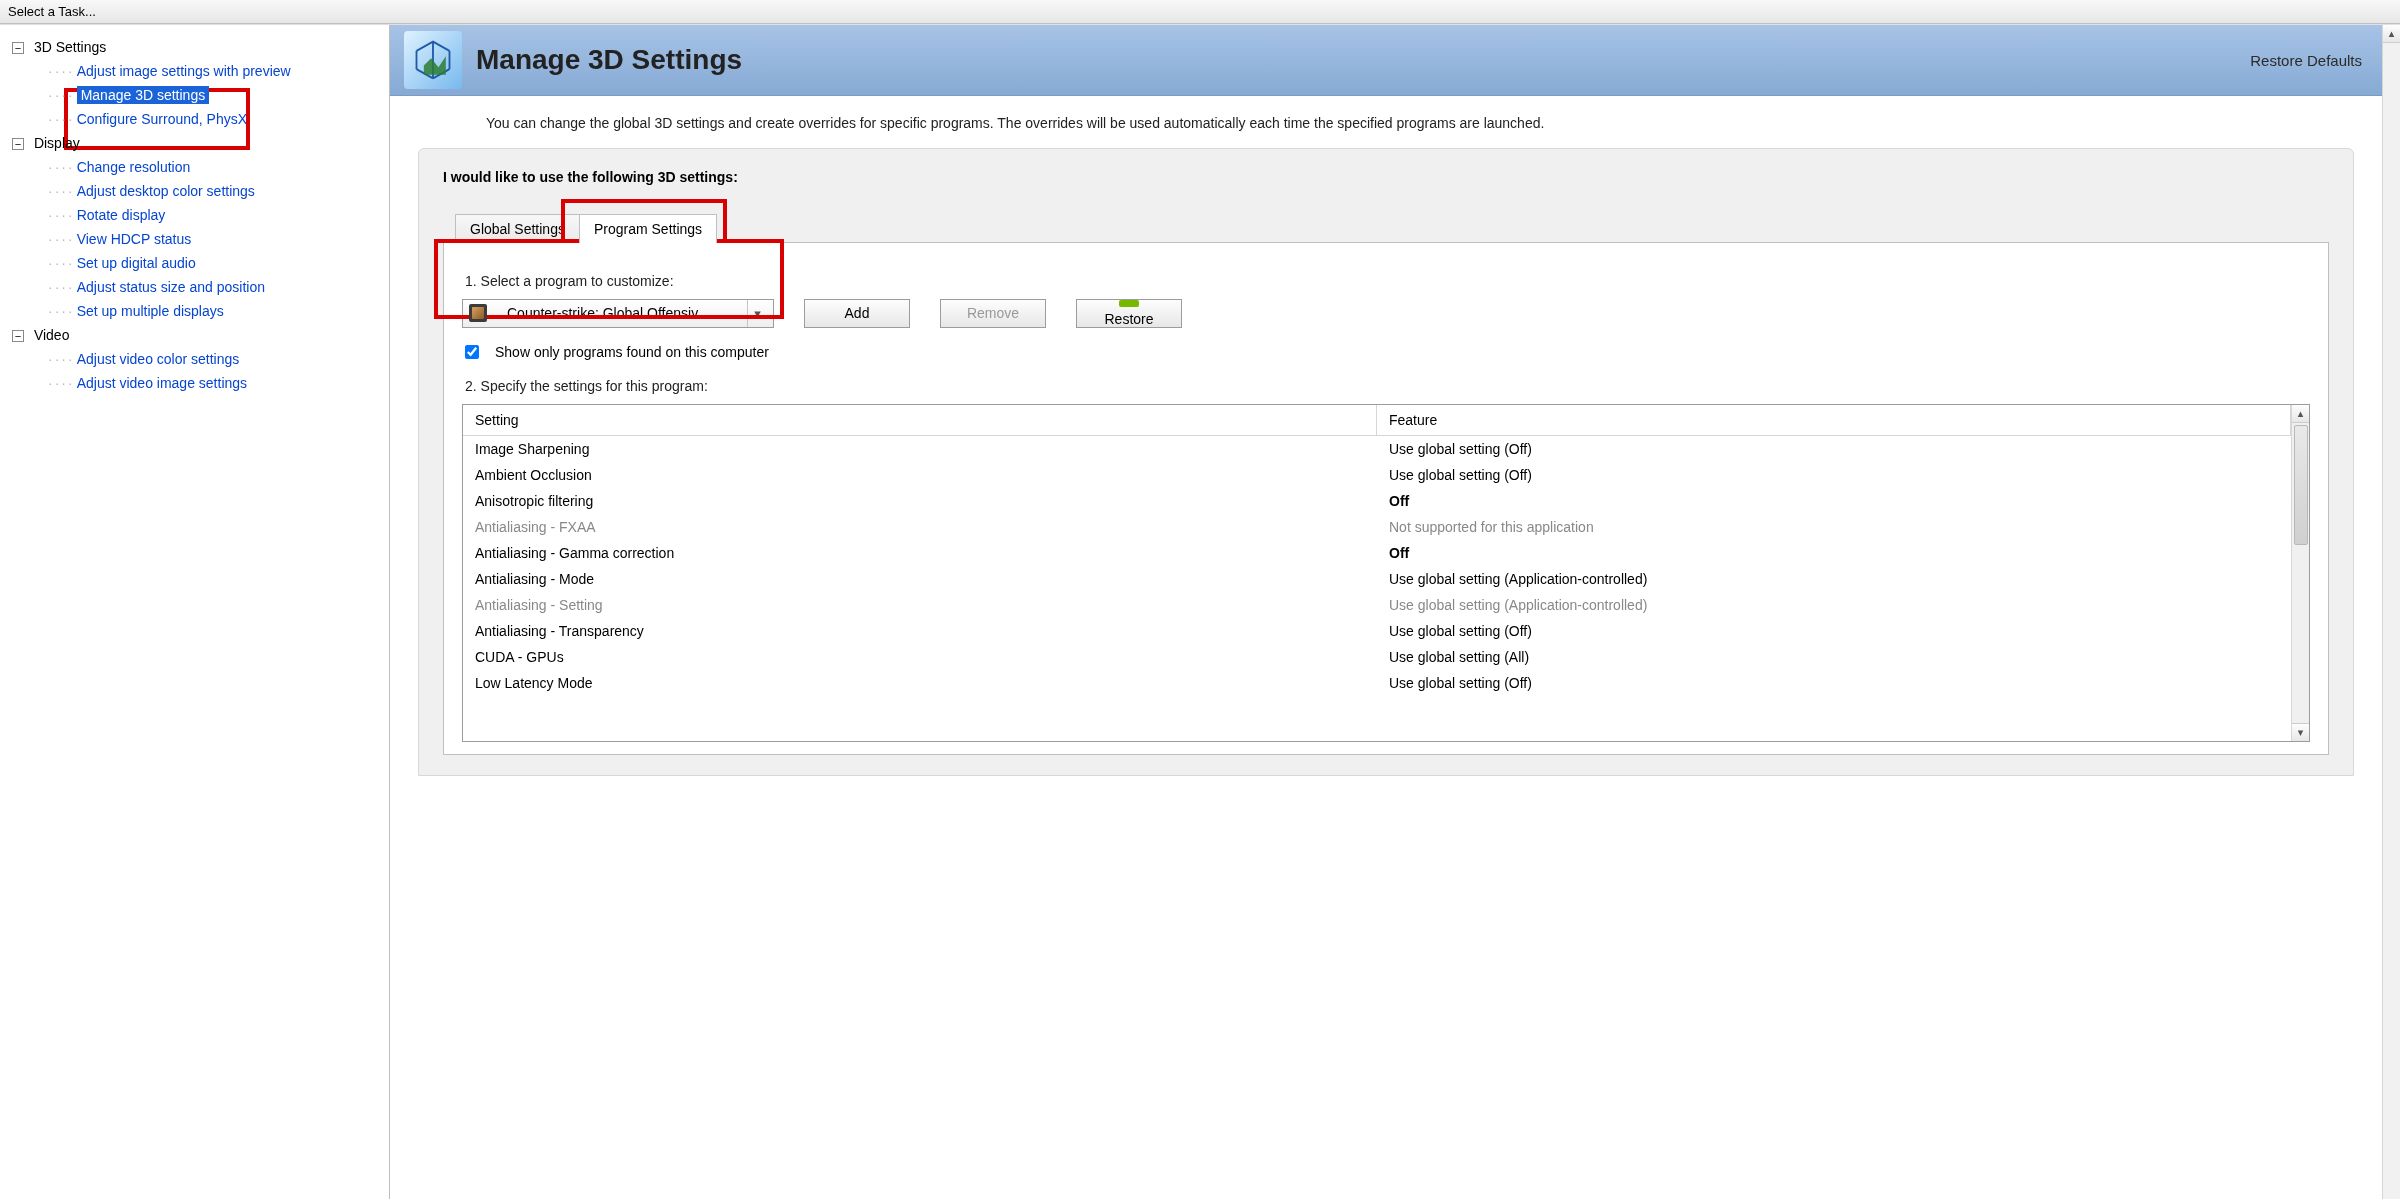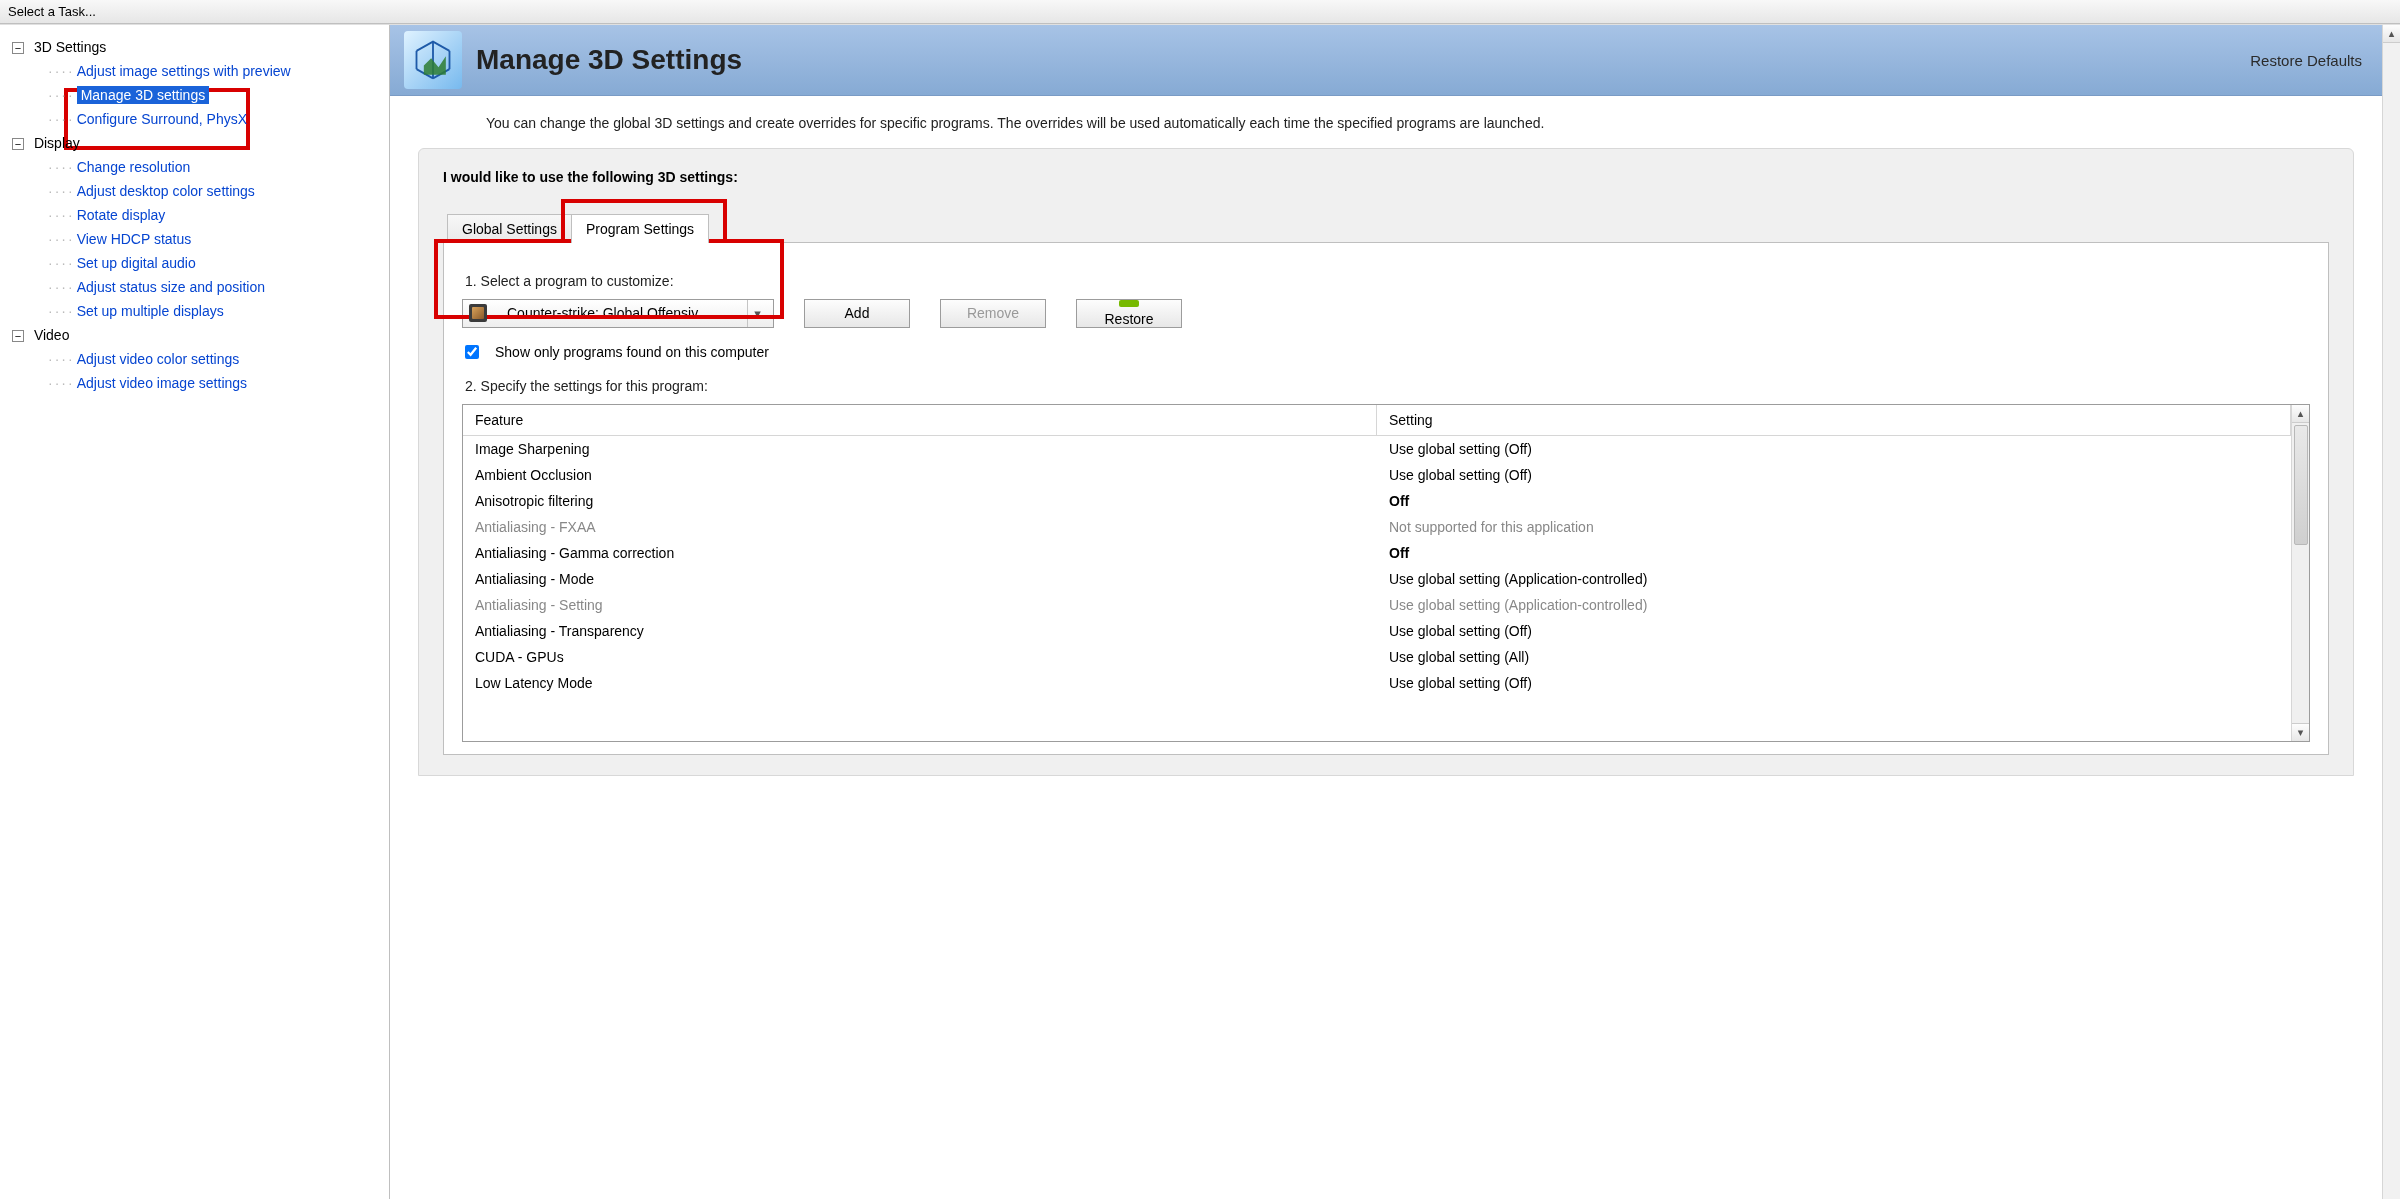--- a/index.html
+++ b/index.html
@@ -64,21 +64,21 @@
   margin: 0 28px 20px 28px;
   background: #f0f0f0;
   border: 1px solid #d8d8d8;
   border-radius: 6px 6px 0 0;
   padding: 20px 24px;
   position: relative;
 }
 .panel-heading { font-weight: bold; font-size: 14px; margin-bottom: 26px; }
 
 .tab-row { position: relative; height: 32px; margin-bottom: -1px; }
-.tabs-wrap { display: flex; position: absolute; left: 4px; bottom: 0; }
+.tabs-wrap { display: flex; position: absolute; left: 12px; bottom: 0; }
 .tab {
   border: 1px solid #bfbfbf;
   border-bottom: none;
   padding: 6px 14px 5px 14px;
   font-size: 14px;
   background: linear-gradient(#f7f7f7,#e9e9e9);
   cursor: pointer;
   margin-right: -1px;
 }
 .tab.active { background: #fff; position: relative; z-index: 3; padding-bottom: 6px; }
@@ -242,22 +242,22 @@
           <label class="chk-row">
             <input type="checkbox" checked="" style="">
             <span>Show only programs found on this computer</span>
           </label>
 
           <div class="step-label">2. Specify the settings for this program:</div>
 
           <div class="settings-table-wrap">
             <div class="settings-table">
               <div class="tbl-head">
+                <div class="cell setting">Setting</div>
                 <div class="cell feature">Feature</div>
-                <div class="cell setting">Setting</div>
               </div>
               <div id="table-rows">
                   <div class="tbl-row">
                     <div class="cell feature">Image Sharpening</div>
                     <div class="cell setting">Use global setting (Off)</div>
                   </div>
                   <div class="tbl-row">
                     <div class="cell feature">Ambient Occlusion</div>
                     <div class="cell setting">Use global setting (Off)</div>
                   </div>

